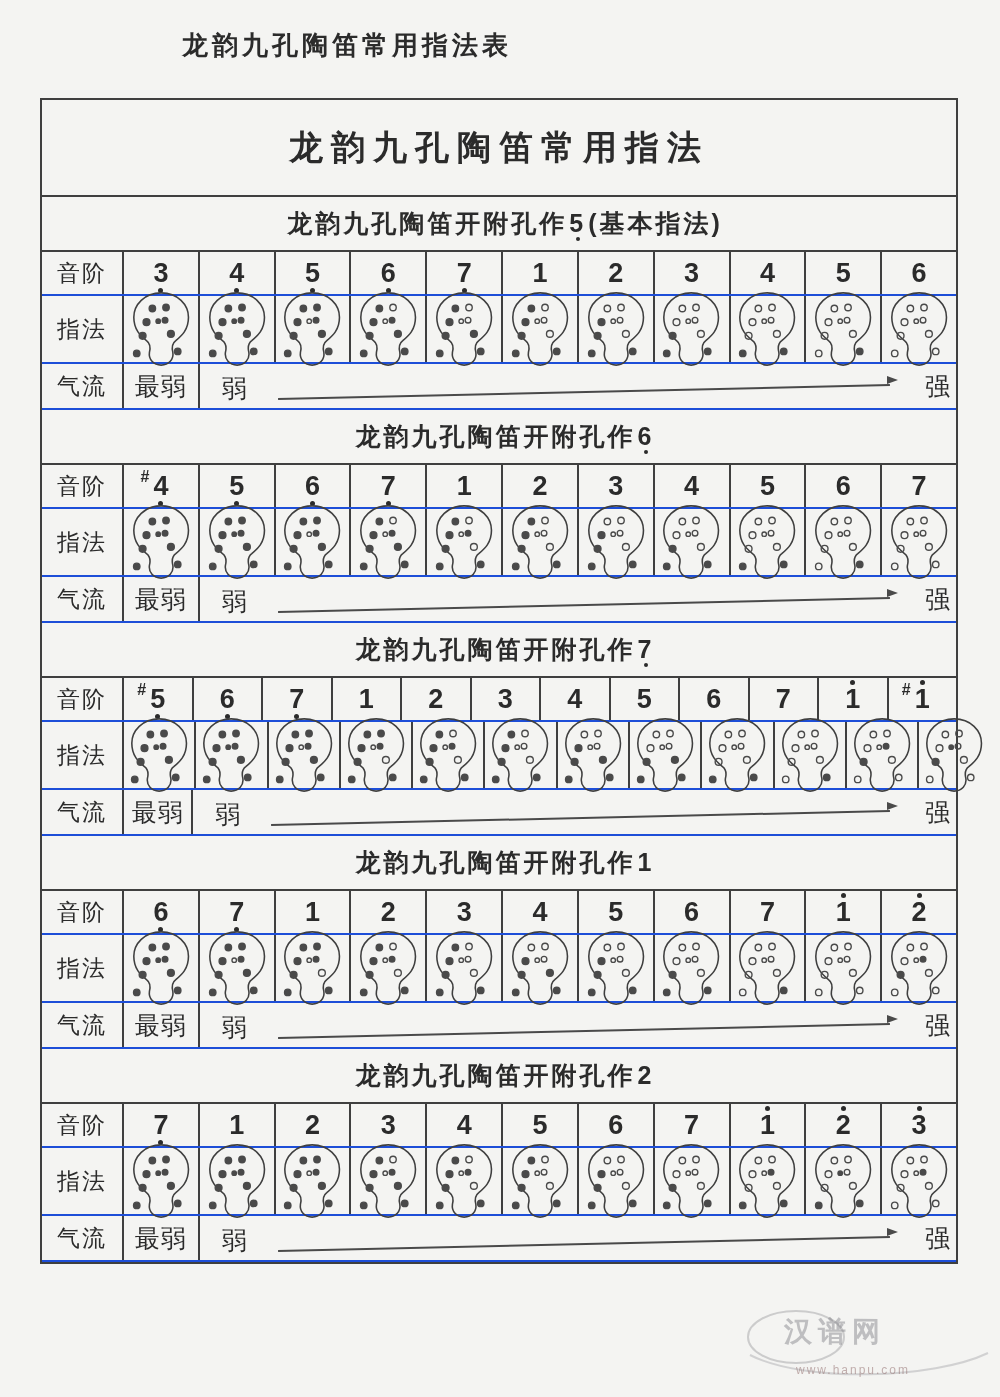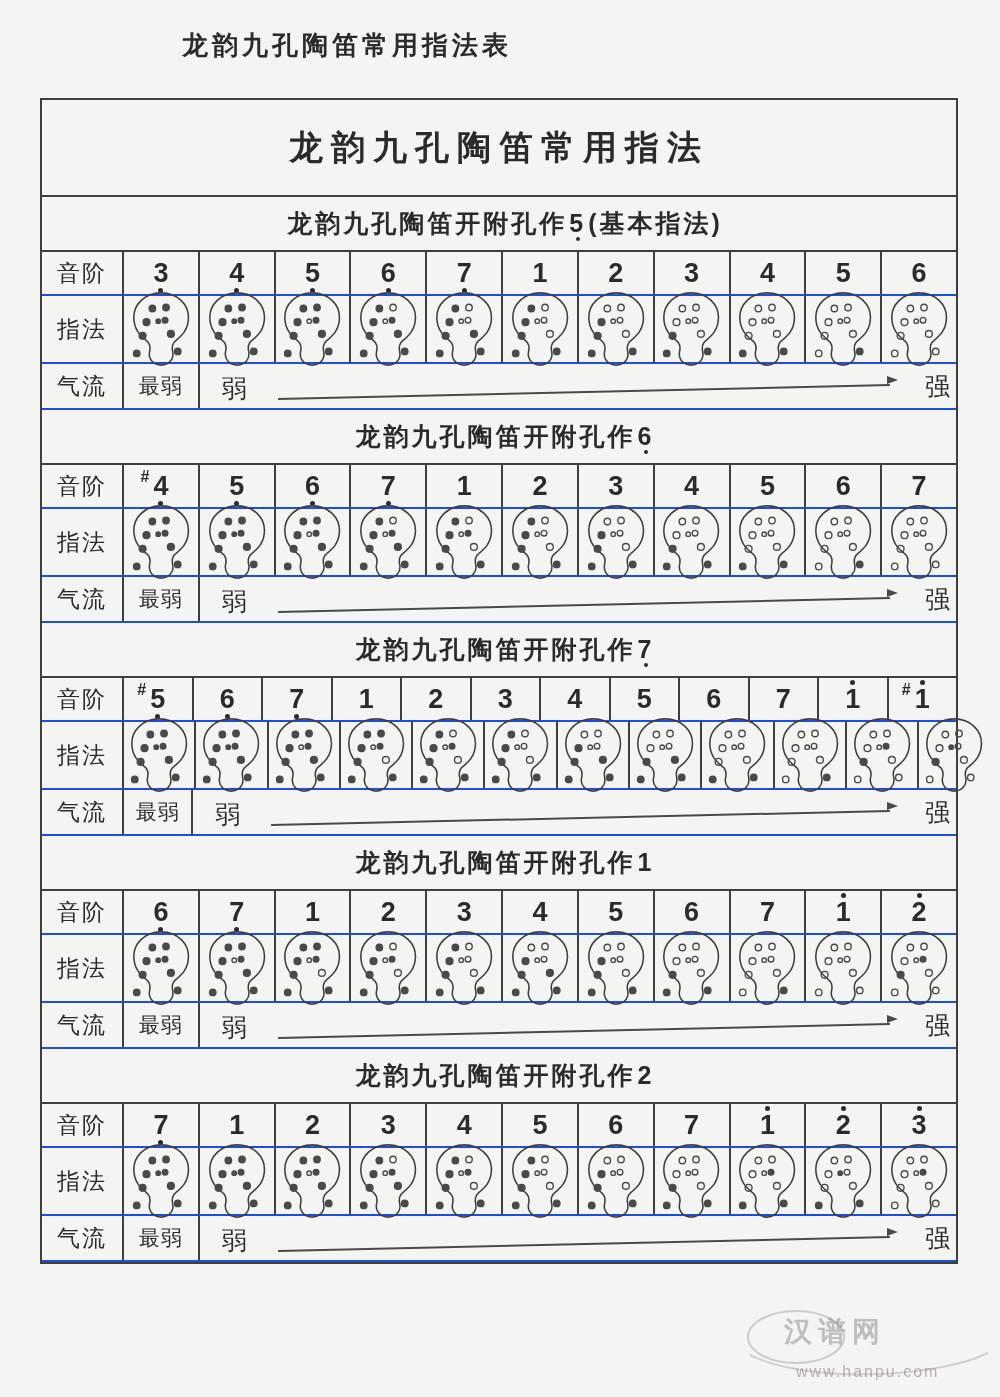--- a/index.html
+++ b/index.html
@@ -21,32 +21,32 @@
   .note-cell,.fing-cell{flex:1;border-right:2px solid #3f3f3f;display:flex;align-items:center;justify-content:center;}
   .row > :last-child{border-right:none;}
   .note{display:inline-flex;flex-direction:column;align-items:center;line-height:1;}
   .odot{width:5px;height:5px;border-radius:50%;background:#2b2b2b;margin:1px 0;}
   .num-wrap{position:relative;font-size:27px;font-weight:bold;line-height:1;}
   .title-note .num-wrap{font-size:25px;}
   .title-note .odot{width:4px;height:4px;}
   .sharp{position:absolute;left:-13px;top:-4px;font-size:16px;font-weight:bold;}
   .oc{height:82px;width:auto;display:block;}
   .air-first{flex:none;border-right:2px solid #3f3f3f;display:flex;align-items:center;justify-content:center;
-        font-size:21px;letter-spacing:1px;}
+        font-size:25px;letter-spacing:1px;}
   .air-rest{flex:1;position:relative;}
   .weak{position:absolute;left:22px;top:8px;font-size:25px;}
   .air-line{position:absolute;height:2px;background:#4a4a4a;left:78px;right:66px;top:27px;transform:rotate(-1.3deg);}
   .air-head{position:absolute;right:58px;top:12px;width:0;height:0;
         border-left:11px solid #4a4a4a;border-top:4px solid transparent;border-bottom:4px solid transparent;}
   .strong{position:absolute;right:6px;top:6px;font-size:25px;}
   .sec-title-inner{display:inline-flex;align-items:center;gap:2px;margin-left:12px;}
   .watermark{position:absolute;right:6px;bottom:2px;width:250px;height:100px;pointer-events:none;}
   .wm-name{position:absolute;left:40px;top:18px;font-size:28px;font-weight:bold;letter-spacing:6px;
         color:rgba(125,125,130,0.45);}
-  .wm-url{position:absolute;left:52px;top:68px;font-size:16px;letter-spacing:2px;color:rgba(150,115,115,0.55);}
+  .wm-url{position:absolute;left:52px;top:68px;font-size:12px;letter-spacing:2px;color:rgba(150,115,115,0.55);}
   .wm-swirl{position:absolute;left:0;top:0;}
 </style>
 </head>
 <body>
 
 <div class="page">
   <h1 class="page-title">龙韵九孔陶笛常用指法表</h1>
 
   <div class="chart-table">
     <div class="table-header">龙韵九孔陶笛常用指法</div>

